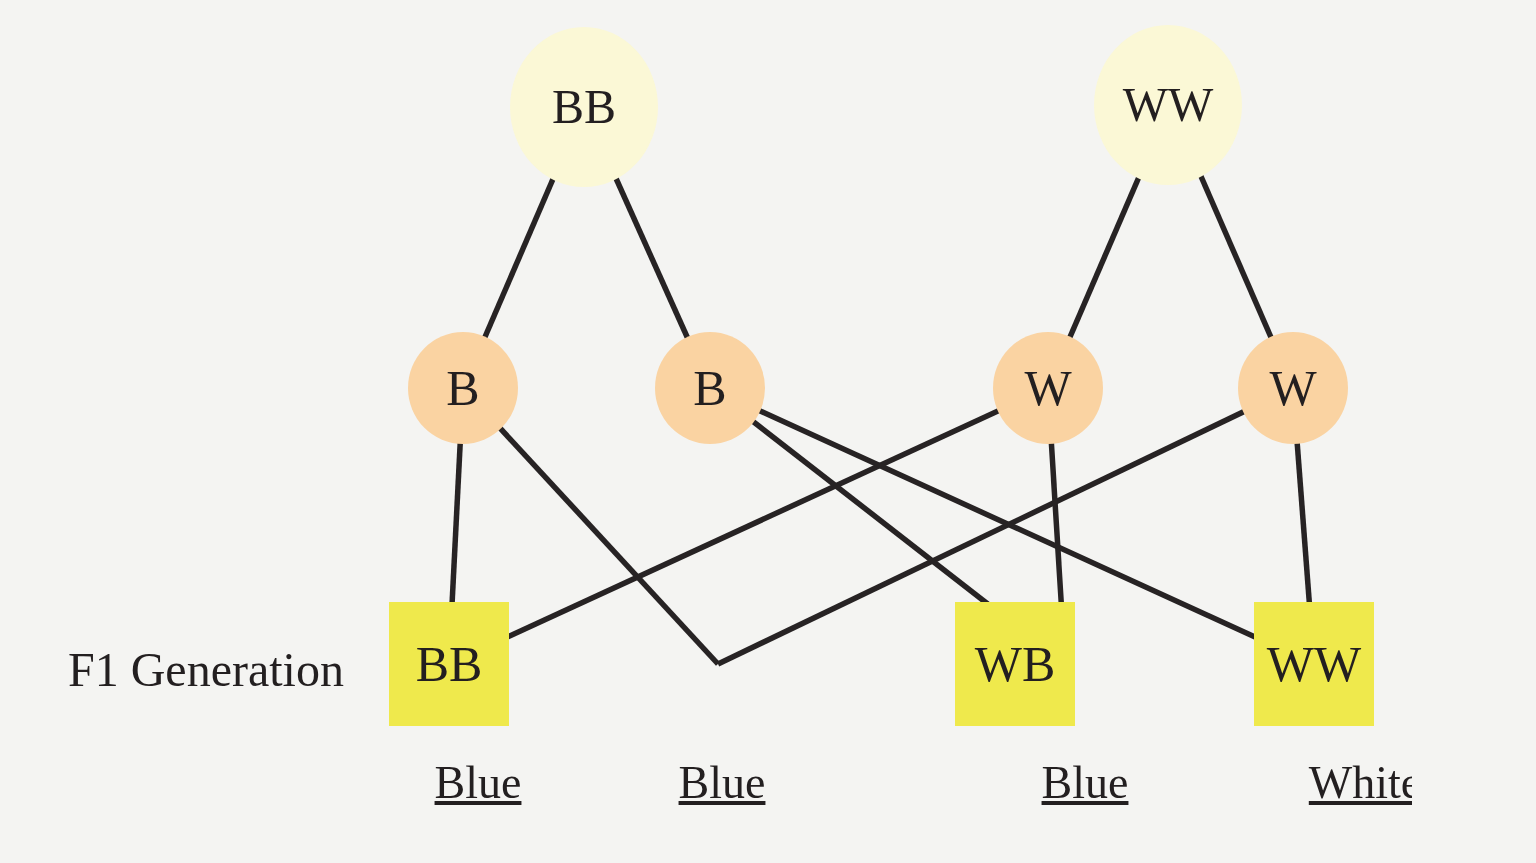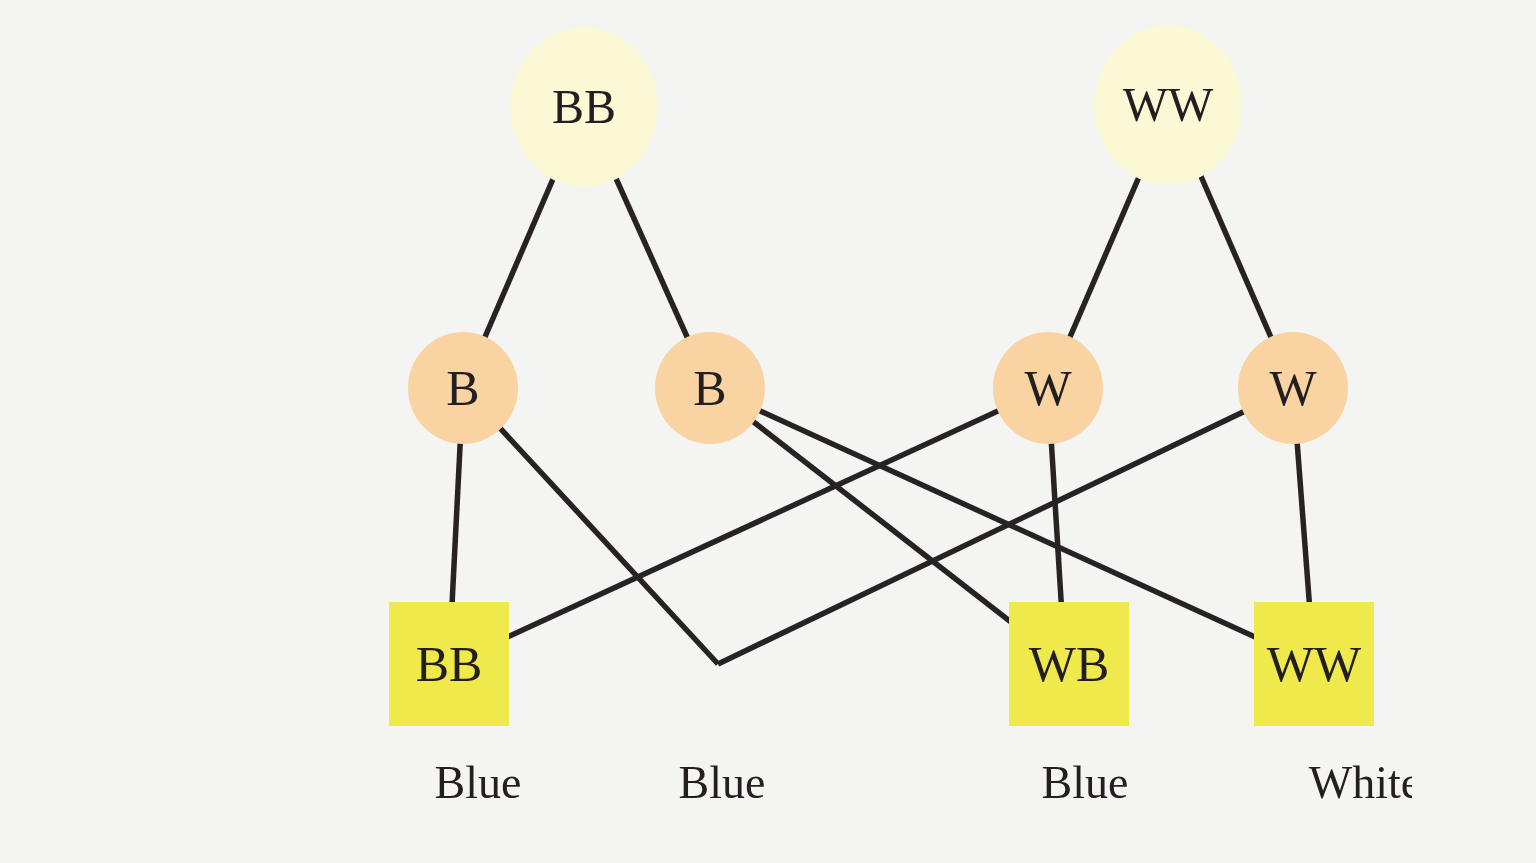--- a/index.html
+++ b/index.html
@@ -57,20 +57,21 @@
     font-size:50px;
   }
   .phenotype{
     position:absolute;
     top:760px;
     transform:translateX(-50%);
     font-size:46px;
     line-height:1;
     z-index:2;
     white-space:nowrap;
+    text-decoration:underline;
   }
   .gen-label{
     position:absolute;
     left:68px;
     top:646px;
     font-size:48px;
     line-height:1;
     z-index:2;
     white-space:nowrap;
   }
@@ -111,26 +112,27 @@
   <div class="node gamete" style="left:993px;top:332px">
     <span>W</span>
   </div>
   <div class="node gamete" style="left:1238px;top:332px">
     <span>W</span>
   </div>
 
   <div class="node offspring" style="left:389px;top:602px">
     <span>BB</span>
   </div>
-  <div class="node offspring" style="left:1009px;top:602px">
+  <div class="node offspring" style="left:955px;top:602px">
     <span>WB</span>
   </div>
   <div class="node offspring" style="left:1254px;top:602px">
     <span>WW</span>
   </div>
 
   <div class="phenotype" style="left:478px">Blue</div>
   <div class="phenotype" style="left:722px">Blue</div>
   <div class="phenotype" style="left:1085px">Blue</div>
   <div class="phenotype" style="left:1365px">White</div>
 
+  <div class="gen-label">F1 Generation</div>
 
 </div>
 
 </body></html>

